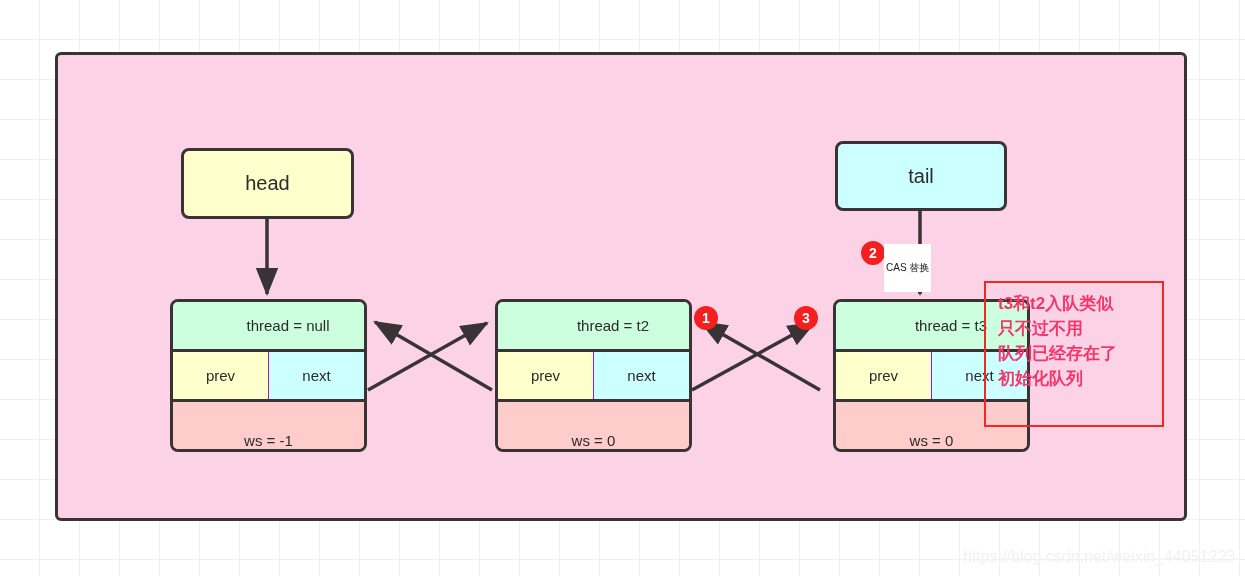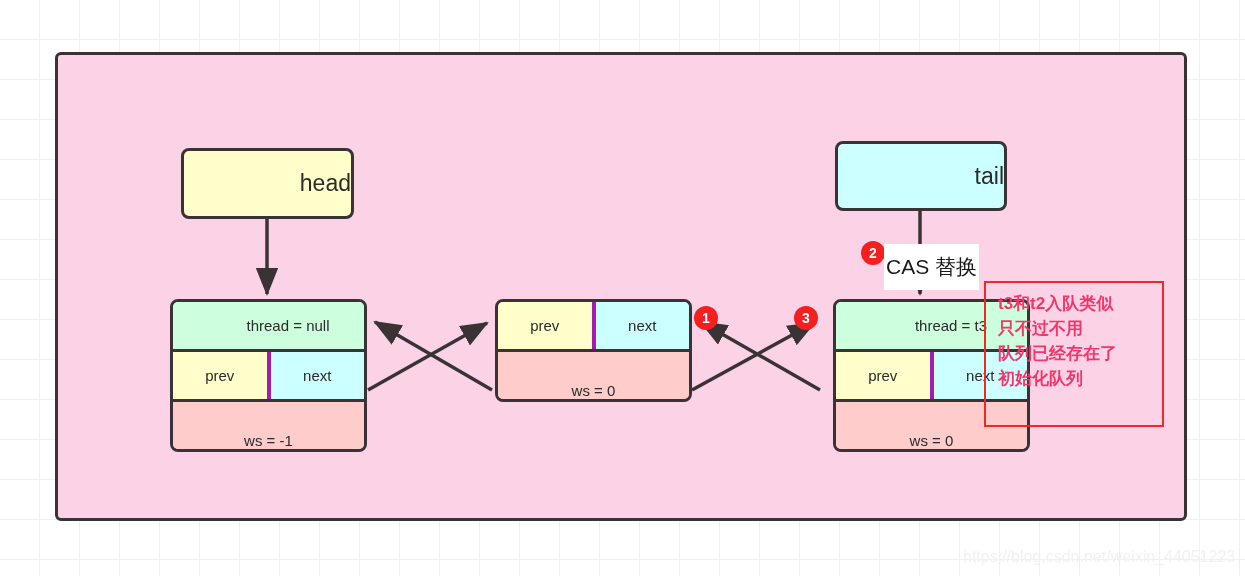--- a/index.html
+++ b/index.html
@@ -35,22 +35,22 @@
     border-radius: 6px;
     box-sizing: border-box;
   }
   .ptr-box {
     position: absolute;
     border: 3px solid #3a3335;
     border-radius: 8px;
     box-sizing: border-box;
     display: flex;
     align-items: center;
-    justify-content: flex-end;
-    font-size: 23px;
+    justify-content: center;
+    font-size: 20px;
     color: #2b2b2b;
   }
   #head-box {
     left: 181px; top: 148px; width: 173px; height: 71px;
     background-color: #ffffcc;
   }
   #tail-box {
     left: 835px; top: 141px; width: 172px; height: 70px;
     background-color: #ccffff;
   }
@@ -85,21 +85,21 @@
   .cell-prev, .cell-next {
     flex: 1;
     display: flex;
     align-items: center;
     justify-content: center;
     font-size: 15px;
     color: #2b2b2b;
   }
   .cell-prev {
     background-color: #ffffcc;
-    border-right: 4px solid #a21caf;
+    border-right: 1px solid #a21caf;
   }
   .cell-next {
     background-color: #ccffff;
   }
   .row-ws {
     height: 47px;
     background-color: #ffcccc;
     display: flex;
     align-items: flex-end;
     justify-content: center;
@@ -129,22 +129,22 @@
   }
   #badge-1 { left: 694px; top: 306px; }
   #badge-2 { left: 861px; top: 241px; }
   #badge-3 { left: 794px; top: 306px; }
   #cas-label {
     position: absolute;
     left: 884px;
     top: 244px;
     background-color: #ffffff;
     color: #1a1a1a;
-    font-size: 21px;
-    padding: 9px 2px;
+    font-size: 10px;
+    padding: 17px 2px;
     white-space: nowrap;
   }
   #note-box {
     position: absolute;
     left: 984px;
     top: 281px;
     width: 180px;
     height: 146px;
     border: 2px solid #ee2a23;
     box-sizing: border-box;
@@ -216,20 +216,23 @@
       <div class="cell-next">
         <span>next</span>
       </div>
     </div>
     <div class="row-ws">
       <span>ws = -1</span>
     </div>
   </div>
 
   <div class="node" id="node2">
+    <div class="row-thread">
+      <span>thread = t2</span>
+    </div>
     <div class="row-ptrs">
       <div class="cell-prev">
         <span>prev</span>
       </div>
       <div class="cell-next">
         <span>next</span>
       </div>
     </div>
     <div class="row-ws">
       <span>ws = 0</span>

